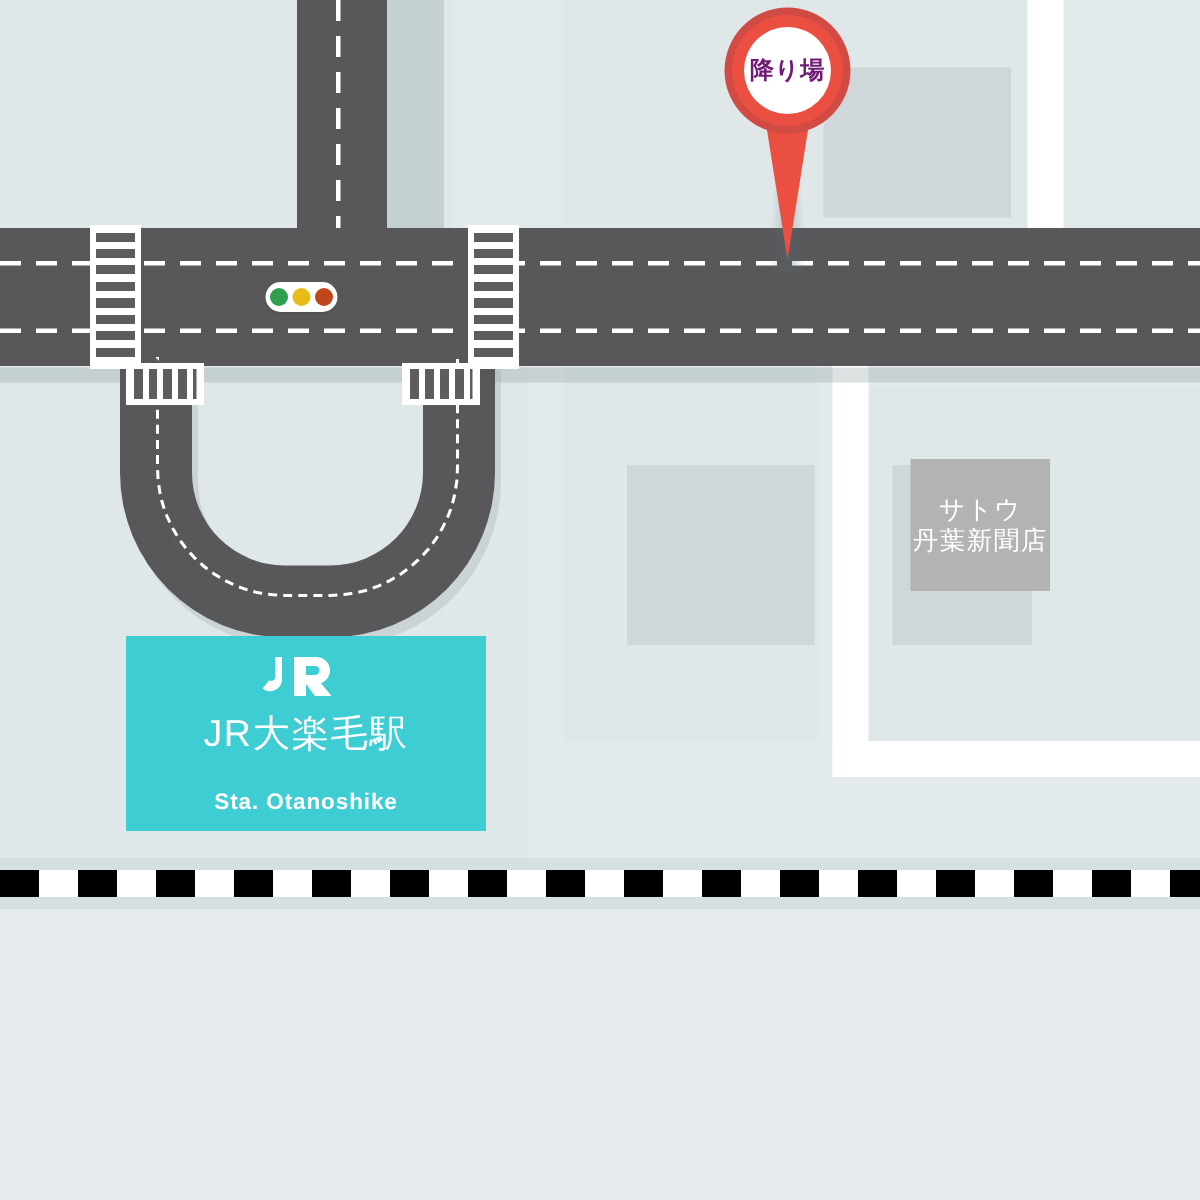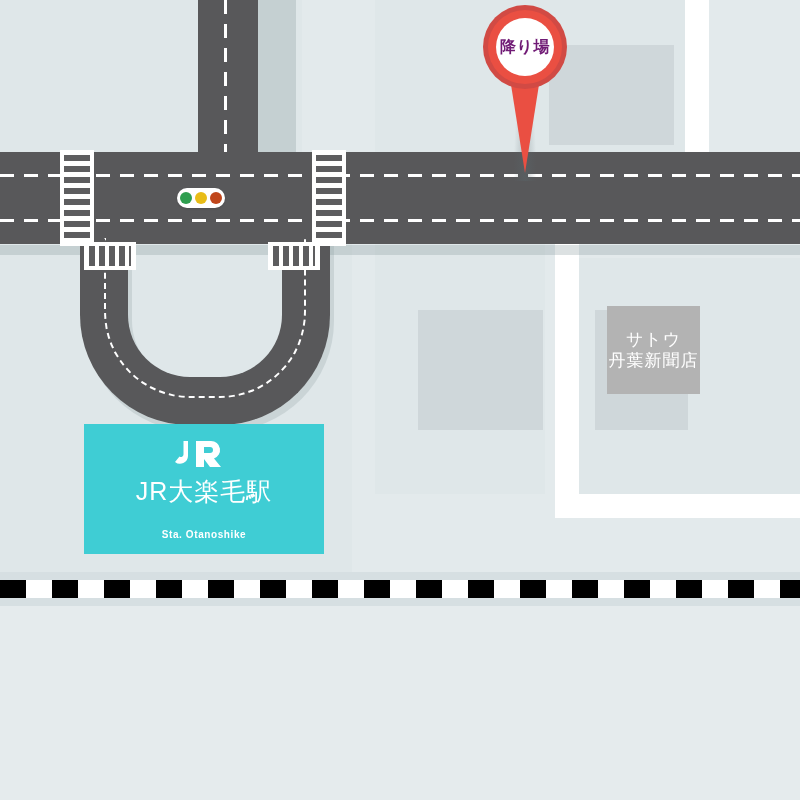--- a/index.html
+++ b/index.html
@@ -180,21 +180,21 @@
     justify-content: center;
   }
   .jr-logo { margin-bottom: 6px; }
   .station-name {
     font-size: 25px;
     letter-spacing: 1px;
     margin-bottom: 21px;
     font-weight: 400;
   }
   .station-roman {
-    font-size: 10px;
+    font-size: 15px;
     letter-spacing: 0.6px;
     font-weight: 700;
   }
 
   
   .pin { position: absolute; }
   .pin .tail {
     position: absolute;
     left: 50%;
     top: 48px;

